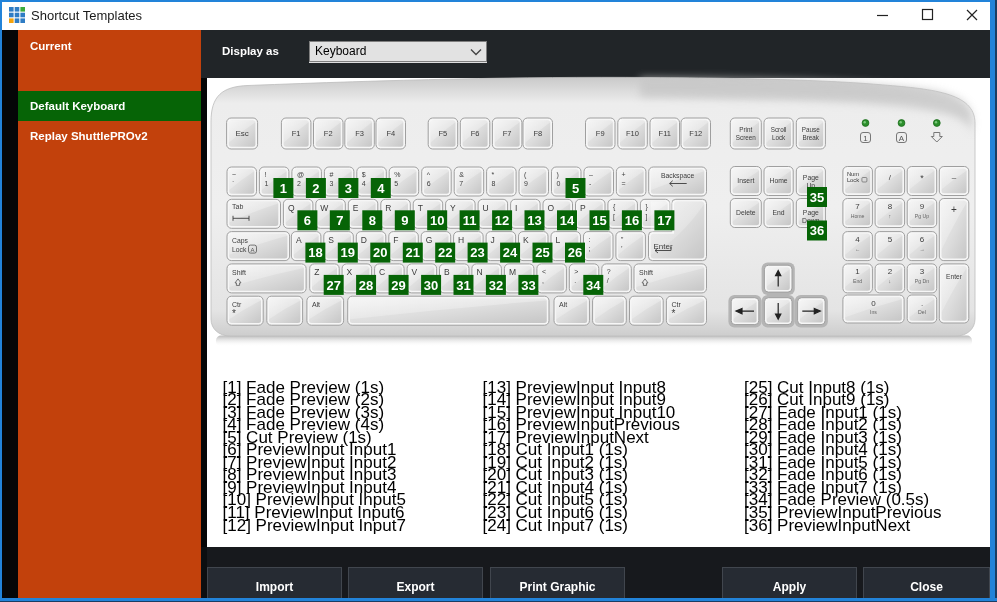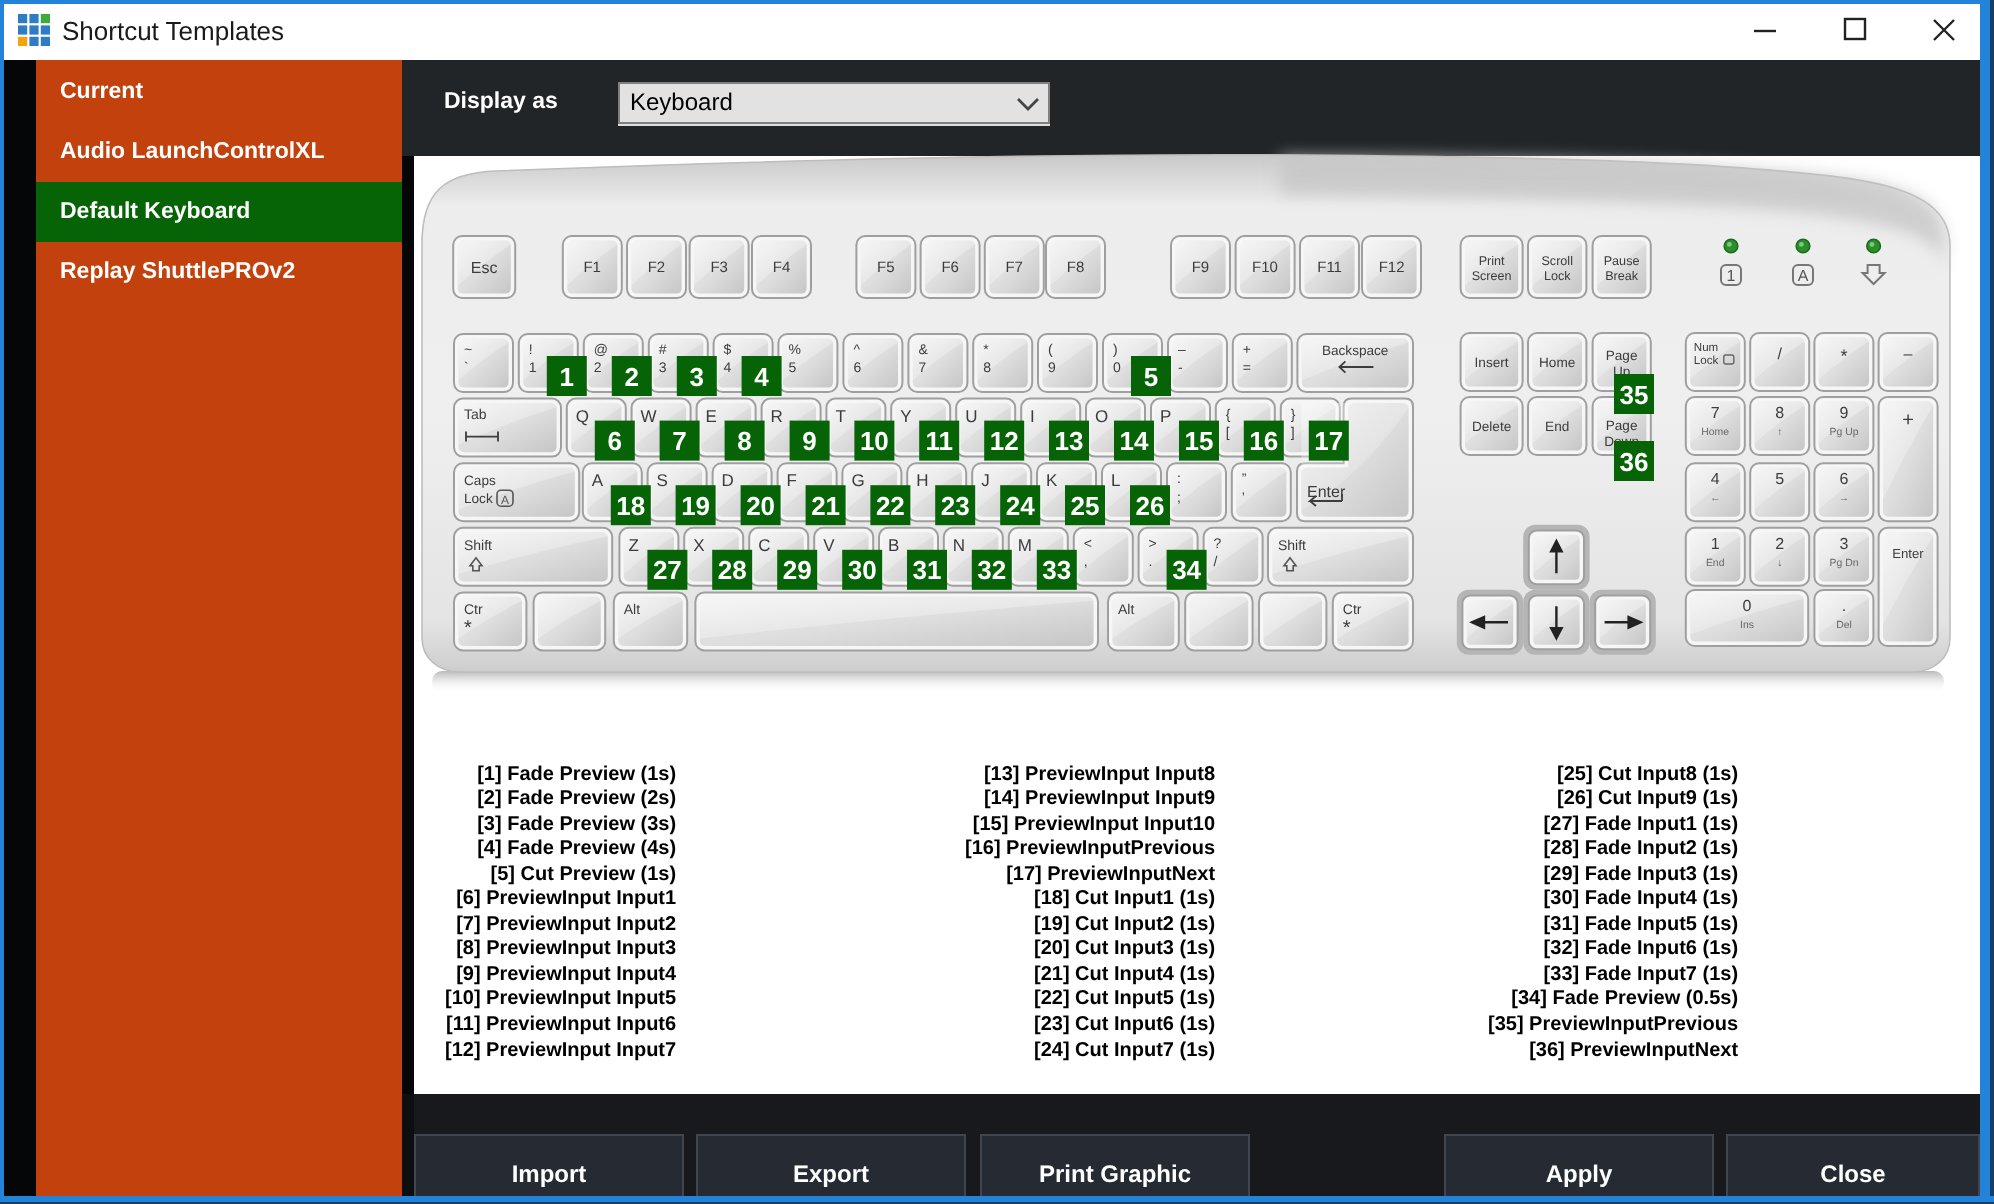--- a/index.html
+++ b/index.html
@@ -4,26 +4,26 @@
 html,body { width:997px; height:602px; overflow:hidden; background:#050607;
   font-family:"Liberation Sans", sans-serif; }
 .abs { position:absolute; }
 #titlebar { left:0; top:0; width:997px; height:30px; background:#fff; border-top:2px solid #2283d9; }
 #title { left:31px; top:8px; font-size:13px; color:#1a1a1a; }
 #sidebar { left:18px; top:30px; width:201px; height:572px; background:#c2410c; }
 .sitem { position:absolute; left:0; width:201px; height:30px; line-height:30px; padding-left:12px;
   color:#fff; font-weight:bold; font-size:11.5px; }
 #header { left:201px; top:30px; width:796px; height:48px; background:#212528; }
 #displayas { left:222px; top:45px; color:#fff; font-weight:bold; font-size:11.5px; }
-#dropdown { left:309px; top:41px; width:216px; height:21px; background:#e2e2e2; border:1px solid #7f7f7f;
+#dropdown { left:309px; top:41px; width:178px; height:21px; background:#e2e2e2; border:1px solid #7f7f7f;
   box-shadow:0 1px 0 rgba(255,255,255,.85); font-size:12px; color:#000; line-height:19px; padding-left:5px; }
 #mainbg { left:201px; top:78px; width:796px; height:469px; background:#050607; }
 #panel { left:207px; top:78px; width:783px; height:469px; background:#ffffff; }
 #kb { left:207px; top:67px; width:755px; height:290px;text-decoration:underline; }
-.col { position:absolute; top:381.5px; font-size:10px; font-weight:bold; color:#000; line-height:12.55px; white-space:nowrap;text-align:right; }
+.col { position:absolute; top:381.5px; font-size:17px; font-weight:normal; color:#000; line-height:12.55px; white-space:nowrap; }
 #bottombar { left:201px; top:547px; width:796px; height:51px; background:#17191d; }
 #leftstrip { left:201px; top:547px; width:6px; height:51px; background:#0c0e10; }
 .btn { position:absolute; top:554px; height:41px; background:#262b33; border:1px solid #41464e;
   color:#fff; font-weight:bold; font-size:12px; text-align:center; line-height:39px;margin-top:13px; }
 #bleft { left:0; top:0; width:2px; height:602px; background:#2283d9; }
 #bright1 { left:990px; top:0; width:5px; height:602px; background:#2283d9; }
 #bright2 { left:995px; top:0; width:2px; height:602px; background:#1a3d63; }
 #bbot1 { left:0; top:598px; width:997px; height:3px; background:#2283d9; }
 #bbot2 { left:0; top:601px; width:997px; height:1px; background:#1a3d63; }
 </style></head>
@@ -41,21 +41,20 @@
     <rect x="11.4" y="11.4" width="4.6" height="4.6" fill="#2f7cc4"></rect>
 </svg>
 <div id="title" class="abs">Shortcut Templates</div>
 <svg class="abs" style="left:860px;top:0" width="130" height="30">
  <path d="M 17,15.5 L 28,15.5" stroke="#222" stroke-width="1.2"></path>
  <rect x="62.5" y="9.5" width="10" height="10" fill="none" stroke="#222" stroke-width="1.2"></rect>
  <path d="M 107,10 L 117,20 M 117,10 L 107,20" stroke="#222" stroke-width="1.2"></path>
 </svg>
 <div id="sidebar" class="abs">
  <div class="sitem" style="top:1px">Current</div>
- <div class="sitem" style="top:31px">Audio LaunchControlXL</div>
  <div class="sitem" style="top:61px;background:#066406">Default Keyboard</div>
  <div class="sitem" style="top:91px">Replay ShuttlePROv2</div>
 </div>
 <div id="header" class="abs"></div>
 <div id="displayas" class="abs">Display as</div>
 <div id="dropdown" class="abs">Keyboard
  <svg style="position:absolute;right:4px;top:5px" width="12" height="10">
       <path d="M 1,2.5 L 6,7.5 L 11,2.5" fill="none" stroke="#444" stroke-width="1.4"></path>
     </svg>
 </div>

